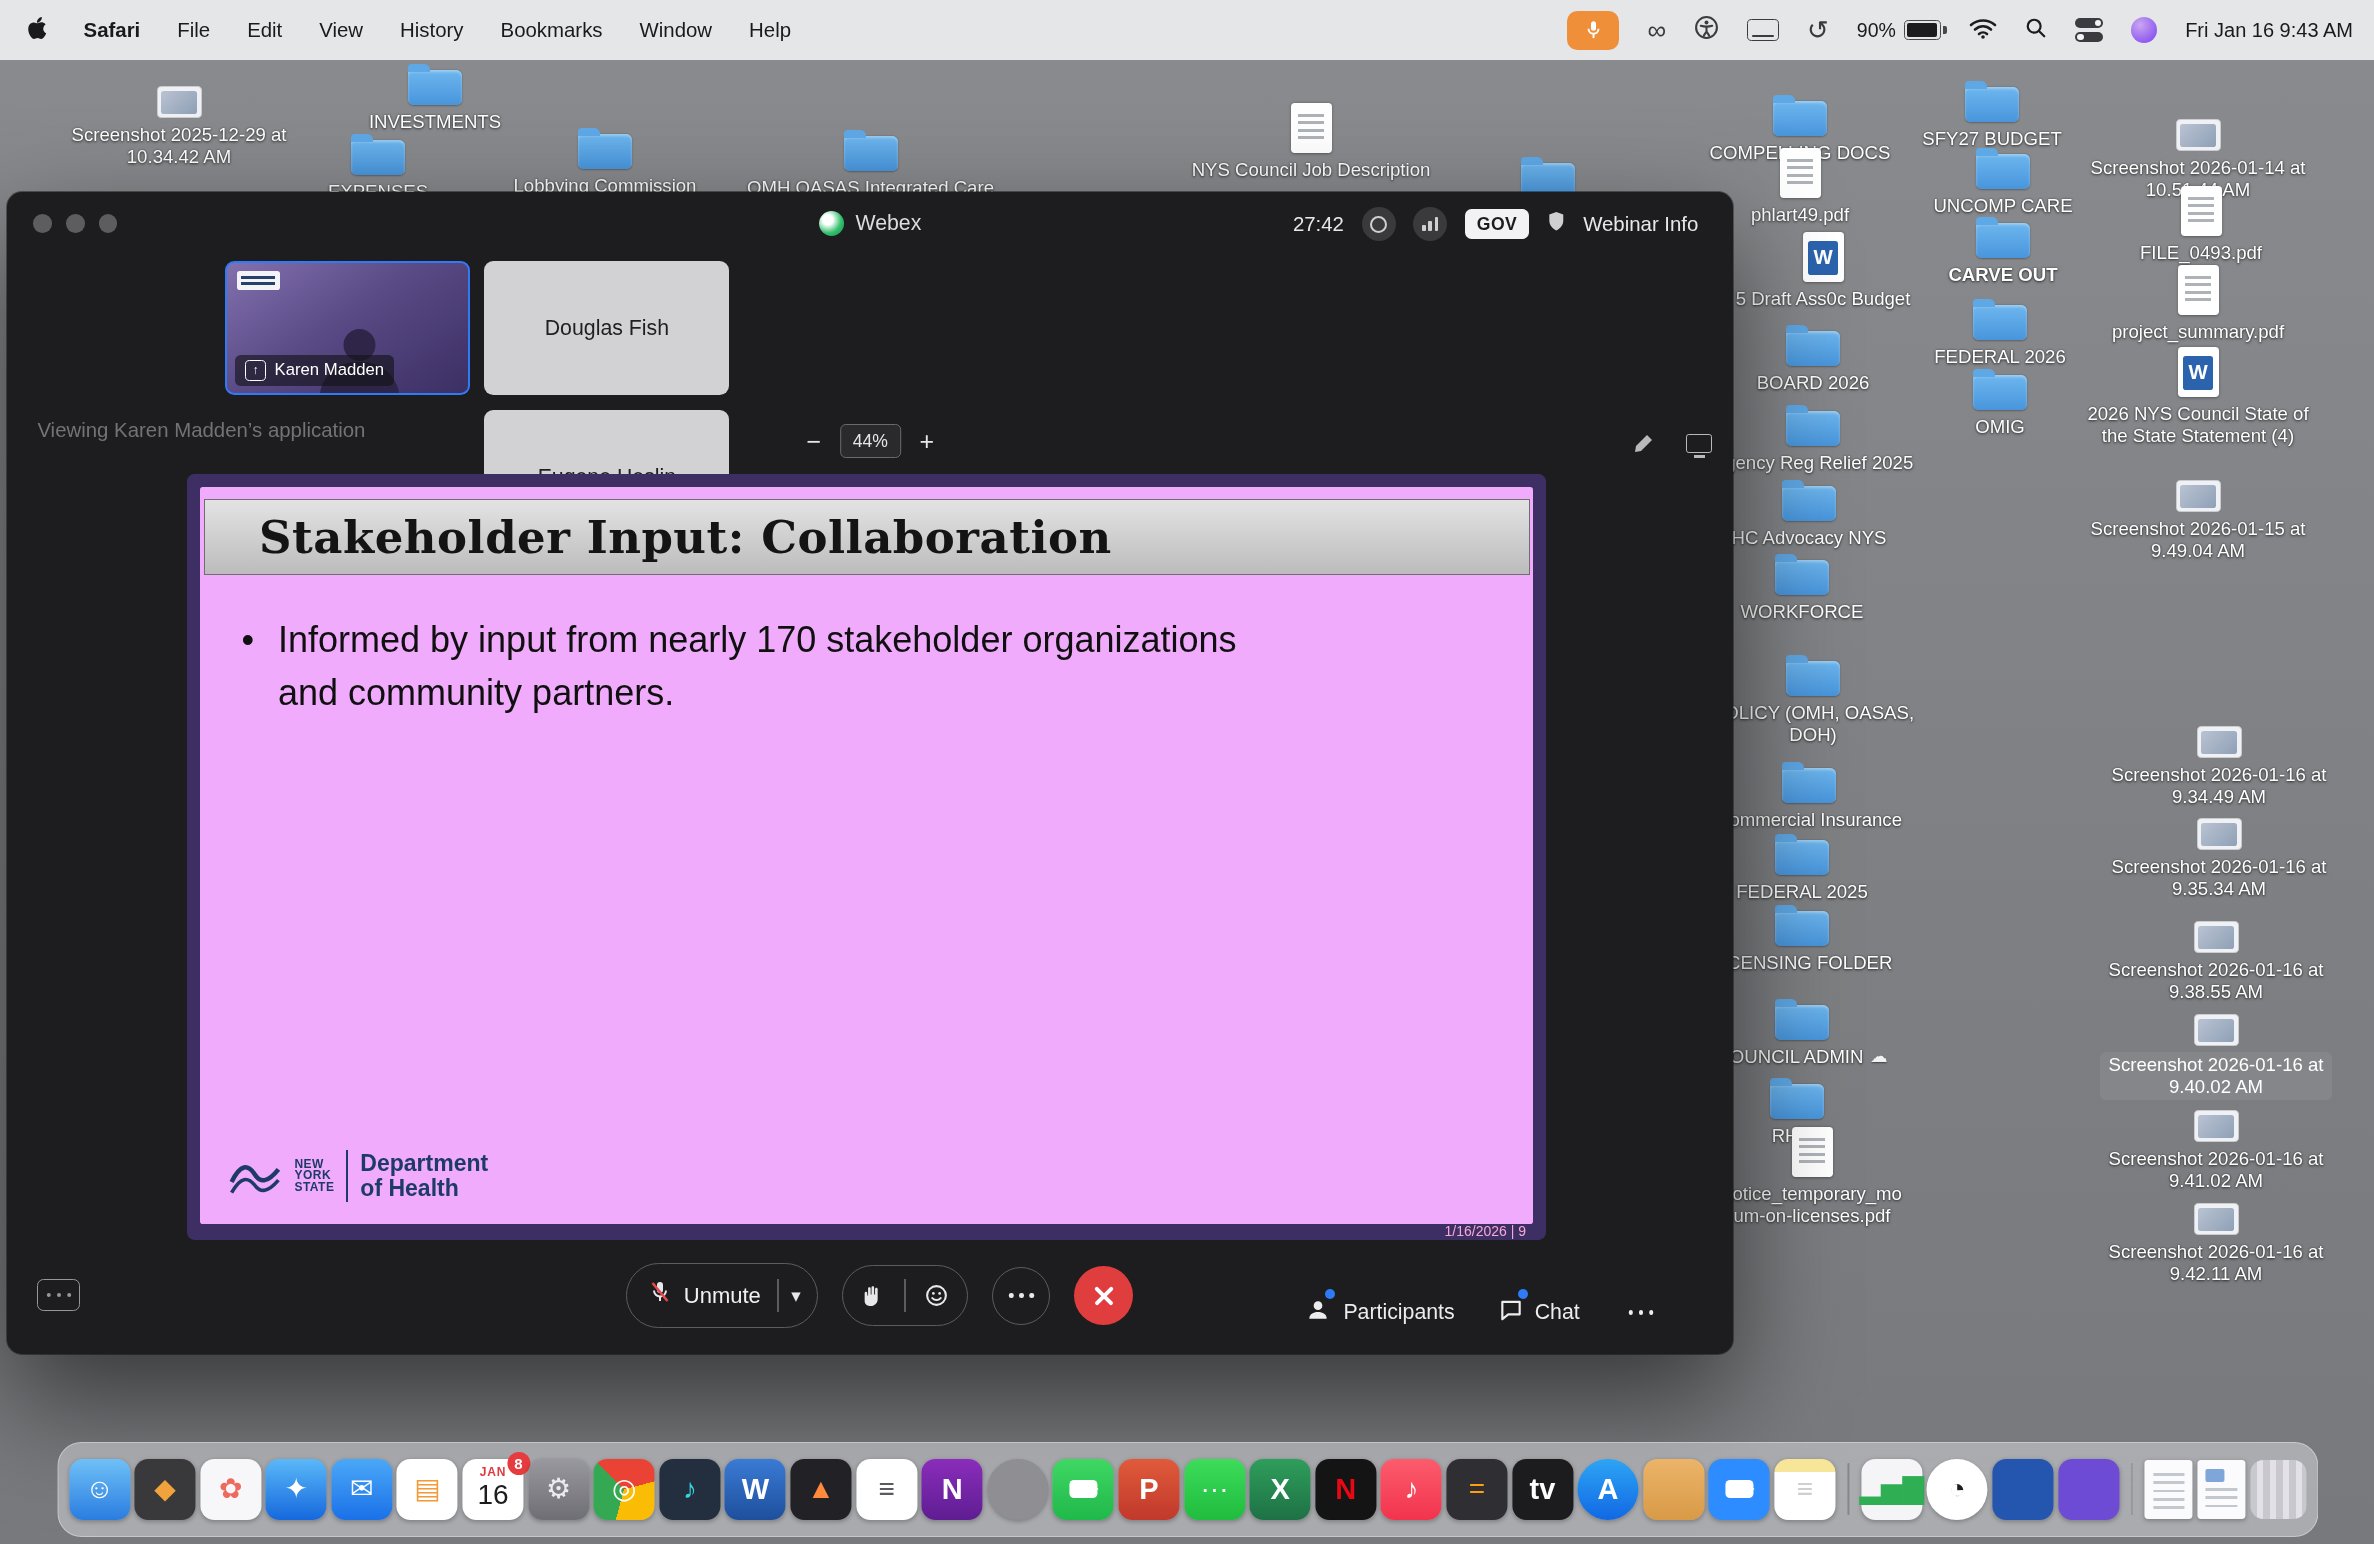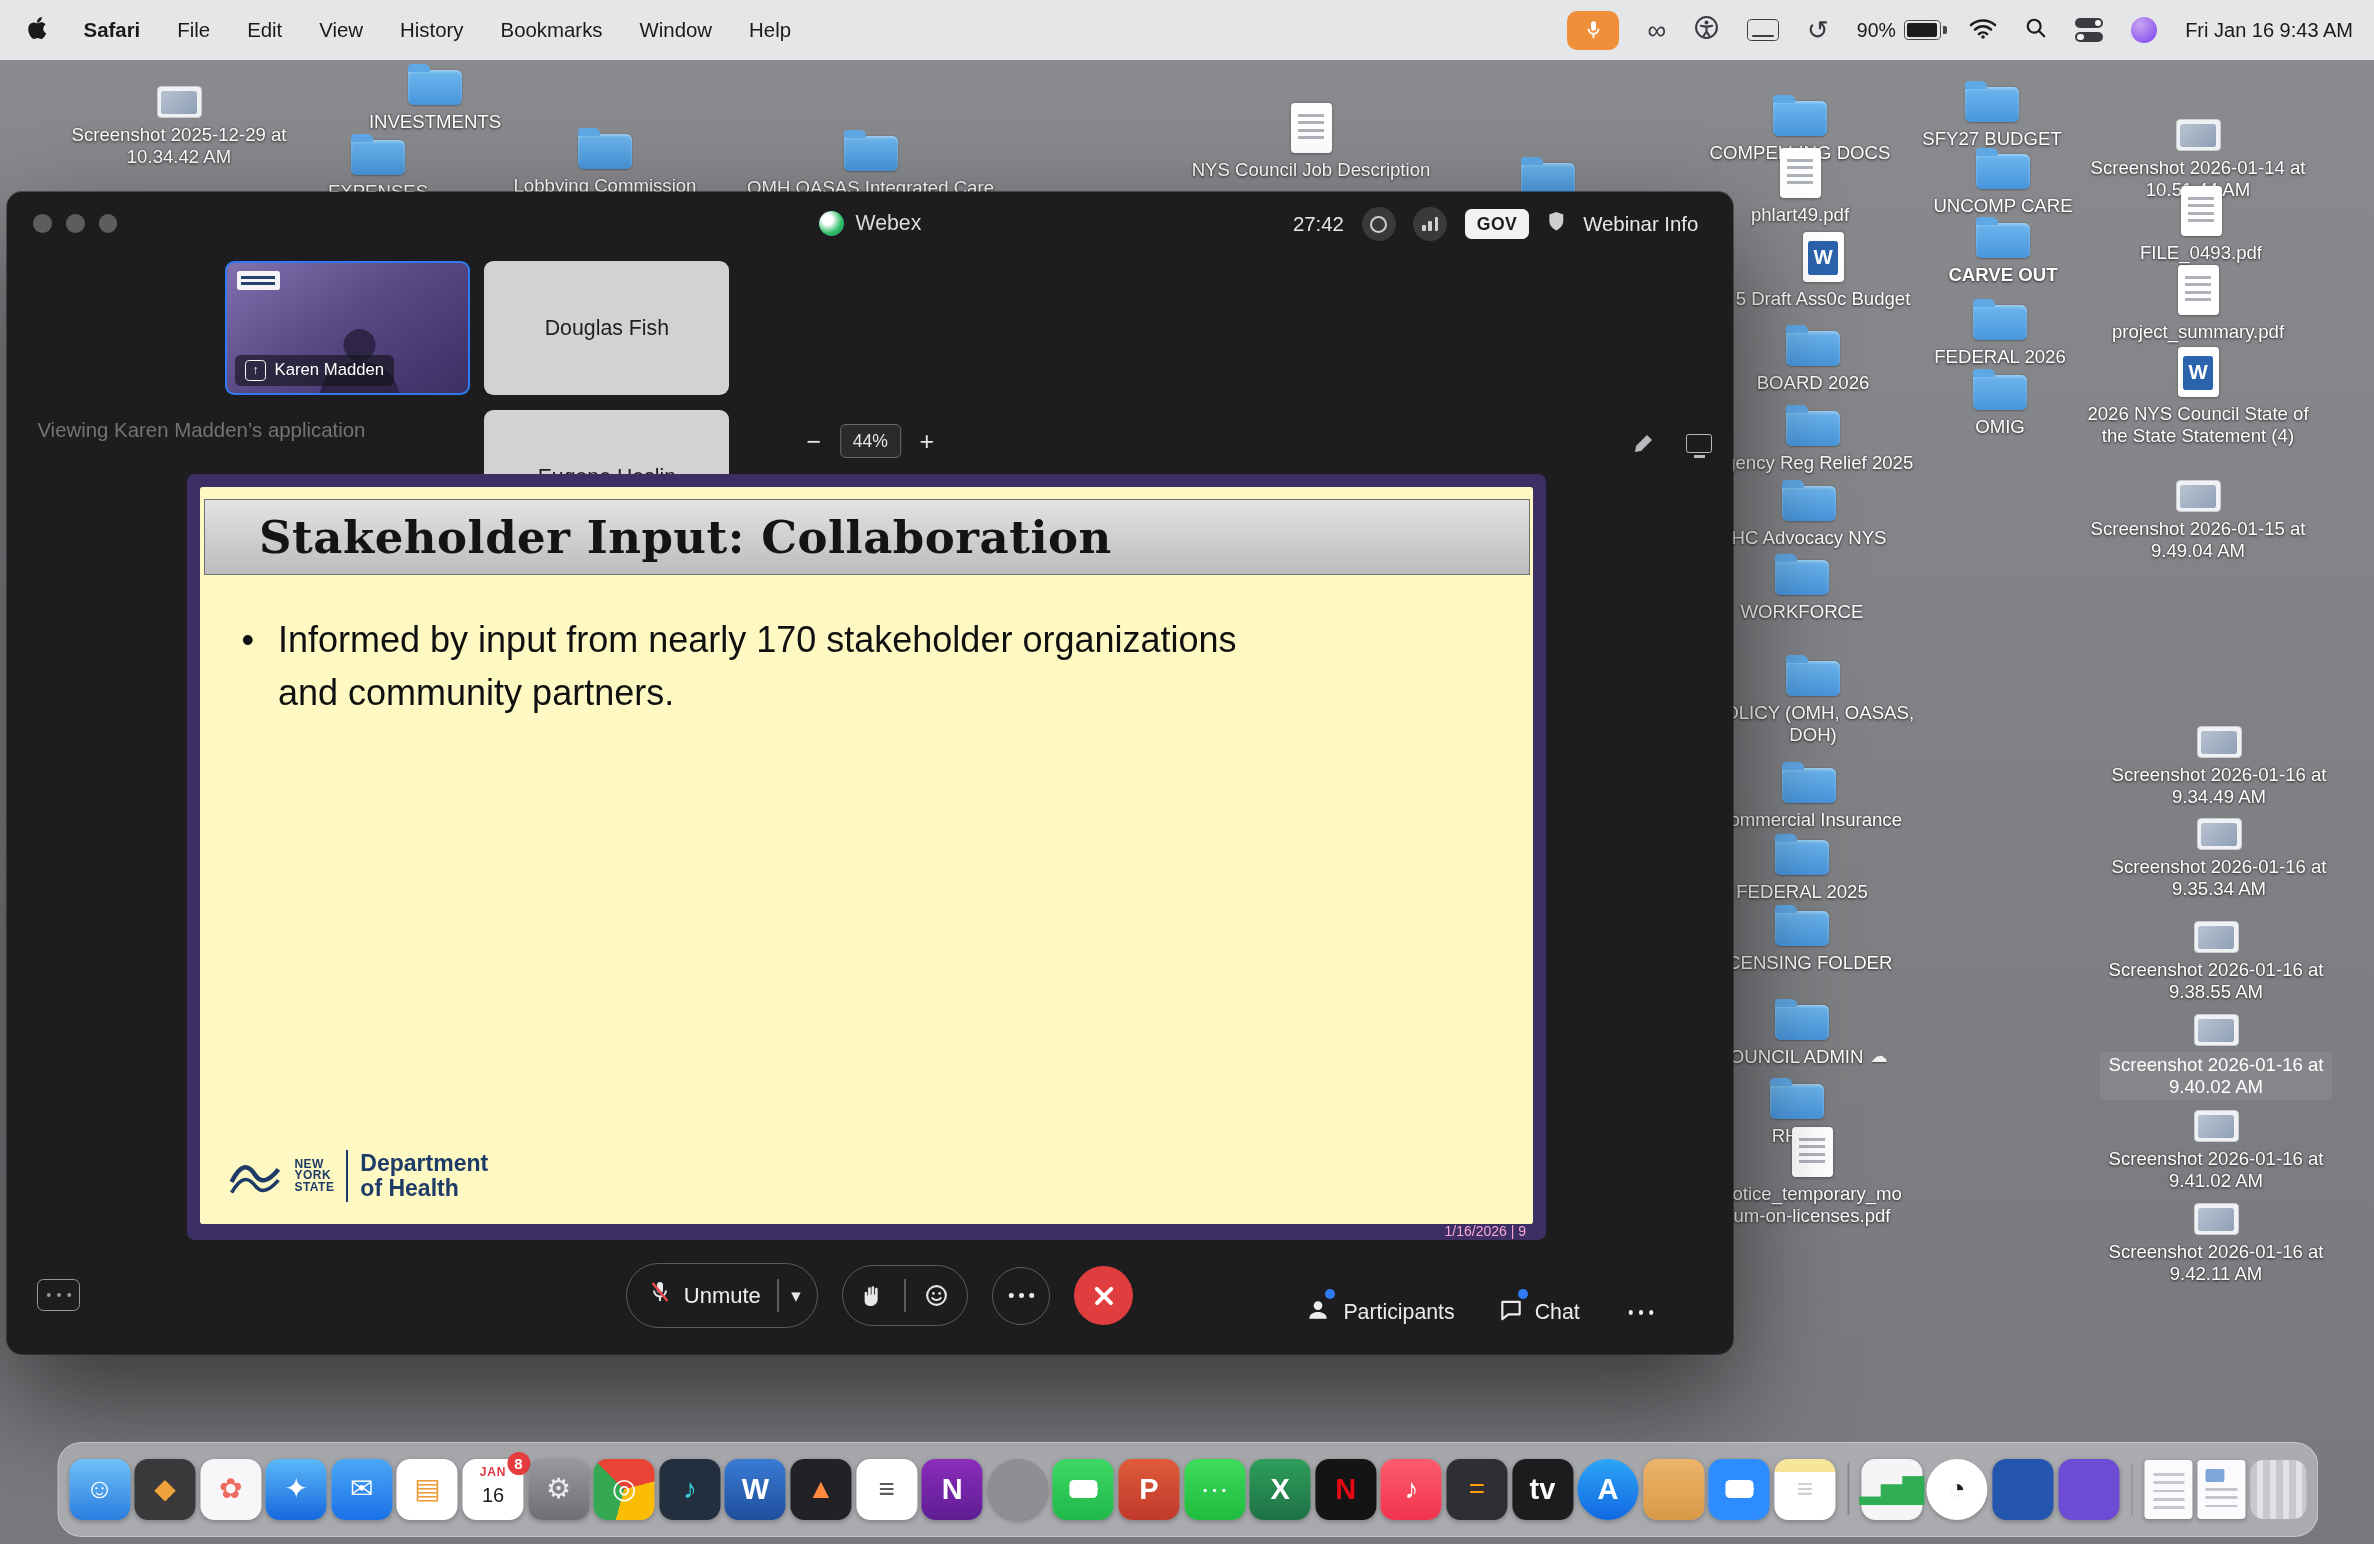--- a/index.html
+++ b/index.html
@@ -93,21 +93,21 @@
   .viewing{position:absolute;left:30px;top:227px;font-size:20.4px;color:#737373;}
   .zoomctl{position:absolute;left:50%;transform:translateX(-50%);top:232px;display:flex;align-items:center;gap:18.6px;
     font-size:25px;color:#e6e6e8;}
   .zoom-box{border:0.9px solid #6a6a6e;background:#2a2a2d;border-radius:5.6px;padding:5.6px 12px;font-size:17.6px;}
   .annot{position:absolute;top:239px;left:1625px;display:flex;gap:30px;color:#b9b9bd;}
   .disp-ic{width:24px;height:17.6px;border:1.9px solid #b9b9bd;border-radius:2.8px;position:relative;margin-top:2.8px;}
   .disp-ic::after{content:"";position:absolute;left:6.5px;right:6.5px;bottom:-5.6px;height:2.8px;background:#b9b9bd;}
 
   
   .slide-frame{position:absolute;left:180px;top:282px;width:1359px;height:766px;background:#3d2f63;border-radius:7.4px;}
-  .slide{position:absolute;inset:13px 13px 16px;background:#fef9c3;border-radius:2.8px;overflow:hidden;}
+  .slide{position:absolute;inset:13px 13px 16px;background:#f0abfc;border-radius:2.8px;overflow:hidden;}
   .slide-header{margin:12px 3.7px 0 3.7px;height:76px;background:linear-gradient(180deg,#e3e3e3,#bcbcbc);
     border:1.9px solid #6e6e6e;display:flex;align-items:center;padding-left:54px;
     font-family:"DejaVu Serif",serif;font-weight:700;font-size:45px;color:#141414;letter-spacing:0.5px;box-sizing:border-box;}
   .bullets{margin:39px 54px 0 41px;}
   .bullet{display:flex;gap:24px;font-size:36px;line-height:1.46;color:#101010;margin-bottom:24px;white-space:pre-line;}
   .bullet::before{content:"•";flex:0 0 auto;}
   .nys-logo{position:absolute;left:28px;bottom:22px;display:flex;align-items:center;gap:12px;color:#1e3a66;}
   .logo-state{font-size:12px;font-weight:700;line-height:.95;white-space:pre-line;letter-spacing:0.5px;}
   .logo-div{width:1.9px;height:52px;background:#1e3a66;}
   .logo-dept{font-size:23px;font-weight:700;line-height:1.08;white-space:pre-line;}
@@ -141,21 +141,21 @@
   .dock{position:absolute;left:50%;transform:translateX(-50%);bottom:7.4px;height:93px;padding:0 11px;
     background:rgba(240,240,245,.42);border:0.9px solid rgba(255,255,255,.35);border-radius:24px;
     display:flex;align-items:center;gap:4.6px;z-index:40;backdrop-filter:blur(28px);}
   .dock-item{position:relative;width:61px;height:61px;border-radius:14px;display:flex;align-items:center;
     justify-content:center;font-size:28px;box-shadow:0 1.9px 4.6px rgba(0,0,0,.25);flex:0 0 auto;}
   .dock-item.round{border-radius:50%;}
   .dock-item.letter .dock-glyph{font-weight:700;font-size:29px;}
   .dock-glyph{line-height:1;}
   .dock-sub{position:absolute;top:6.5px;left:0;right:0;text-align:center;font-size:12px;font-weight:700;color:#e0383e;letter-spacing:0.9px;}
   .dock-sub:empty{display:none;}
-  .cal .dock-glyph{margin-top:12px;font-size:20px;}
+  .cal .dock-glyph{margin-top:12px;font-size:28px;}
   .dock-badge{position:absolute;top:-6.5px;right:-6.5px;min-width:23px;height:23px;border-radius:12px;background:#e63b3f;
     color:#fff;font-size:15px;display:flex;align-items:center;justify-content:center;padding:0 5.6px;font-weight:600;box-sizing:border-box;}
   .dock-badge:empty{display:none;}
   .cam .dock-glyph{width:28px;height:18.6px;background:#fff;border-radius:4.6px;position:relative;}
   .cam .dock-glyph::after{content:"";position:absolute;right:-8.3px;top:1.9px;border:7.4px solid transparent;border-left:8.3px solid #fff;}
   .page{border-radius:3.7px;width:48px;height:59px;}
   .page::after{content:"";position:absolute;left:8.3px;right:8.3px;top:13px;bottom:9.3px;
     background:repeating-linear-gradient(180deg,#c3c8cf 0 2.8px,transparent 2.8px 8.3px);}
   .pic::before{content:"";position:absolute;left:8.3px;top:9.3px;width:18.6px;height:13px;background:#7fa6d9;border-radius:1.9px;}
   .pic::after{top:28px;}

